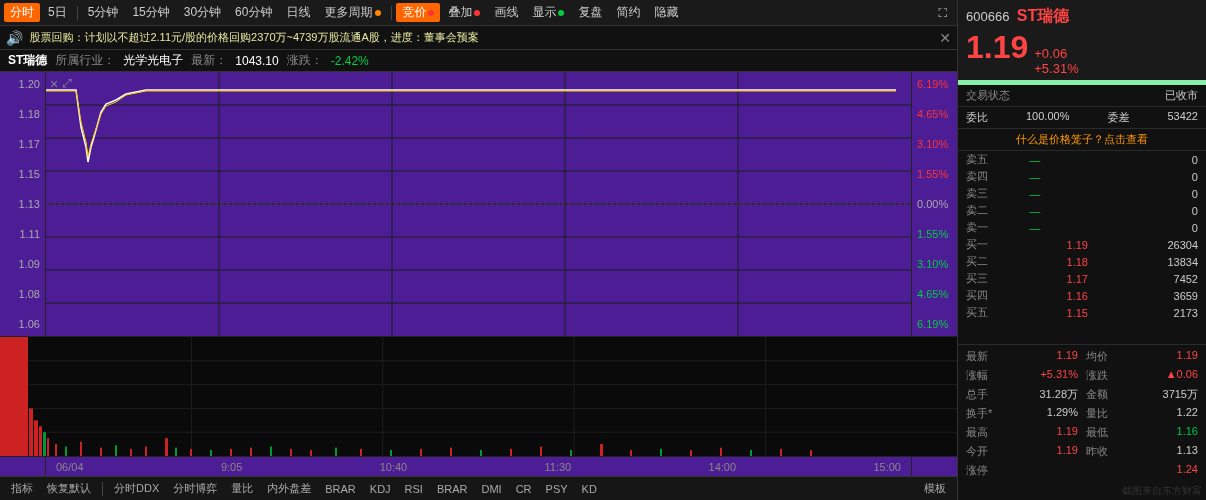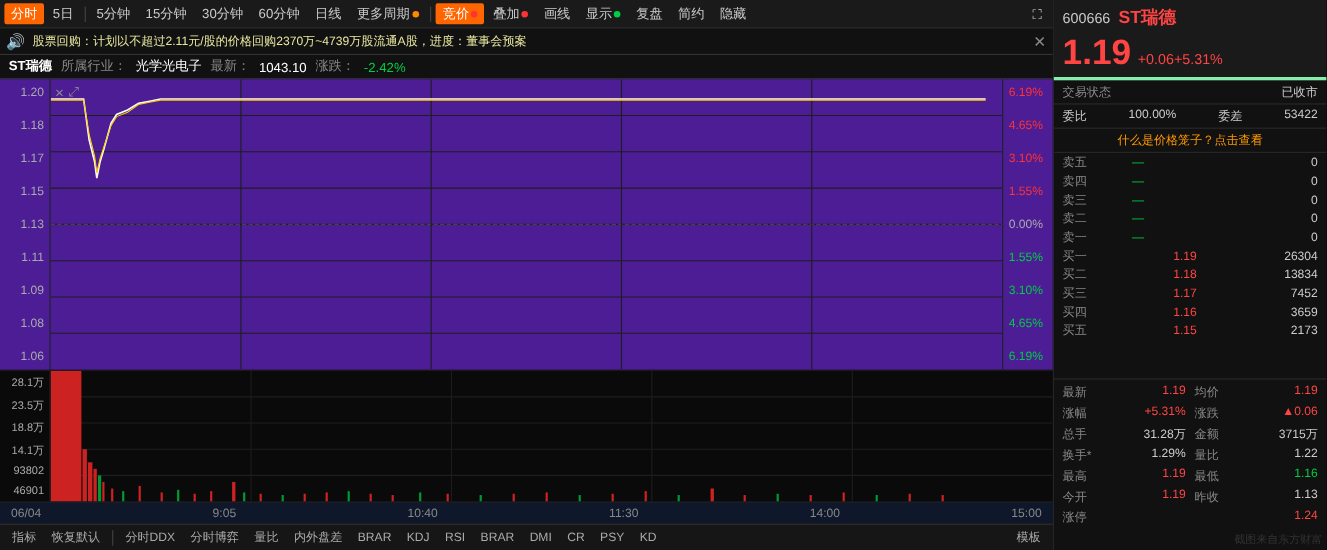--- a/index.html
+++ b/index.html
@@ -187,24 +187,24 @@
       display: flex;
       flex-direction: column;
       justify-content: space-between;
       padding: 4px 2px;
       border-left: 1px solid #222;
     }
 
     
     #x-axis {
       display: flex;
-      flex-direction: column;
+      flex-direction: row;
       height: 20px;
       border-top: 1px solid #222;
-      background: #0f172a;
+      background: #4c1d95;
     }
     #x-left { width: 46px; border-right: 1px solid #222; }
     #x-labels {
       flex: 1;
       display: flex;
       align-items: center;
       justify-content: space-between;
       padding: 0 10px;
     }
     .x-label { color: #888; font-size: 11px; }
@@ -232,39 +232,39 @@
     #right-panel {
       width: 248px;
       background: #111;
       display: flex;
       flex-direction: column;
     }
 
     #right-header {
       background: #1a1a1a;
       padding: 6px 8px 4px;
-      border-bottom: 3px solid #86efac;
+      border-bottom: 5px solid #86efac;
     }
     .stock-code { color: #ccc; font-size: 13px; }
     .stock-name { color: #fff; font-size: 16px; font-weight: bold; margin-left: 4px; }
     .stock-name.st { color: #ff4444; }
     .price-row {
       display: flex;
       align-items: baseline;
       gap: 6px;
       margin-top: 2px;
     }
     .main-price {
       color: #ff4444;
       font-size: 32px;
       font-weight: bold;
     }
     .price-changes {
       display: flex;
-      flex-direction: row;
+      flex-direction: column;
     }
     .price-change-abs { color: #ff4444; font-size: 13px; }
     .price-change-pct { color: #ff4444; font-size: 13px; }
 
     #trade-status {
       display: flex;
       justify-content: space-between;
       padding: 3px 8px;
       border-bottom: 1px solid #2a2a2a;
     }
@@ -507,28 +507,20 @@
       <div class="y-label-right">0.00%</div>
       <div class="y-label-right green">1.55%</div>
       <div class="y-label-right green">3.10%</div>
       <div class="y-label-right green">4.65%</div>
       <div class="y-label-right green">6.19%</div>
     </div>
   </div>
 
   <div id="volume-area">
 
-    <div id="vol-y-left">
-      <div class="vol-y-label">28.1万</div>
-      <div class="vol-y-label">23.5万</div>
-      <div class="vol-y-label">18.8万</div>
-      <div class="vol-y-label">14.1万</div>
-      <div class="vol-y-label">93802</div>
-      <div class="vol-y-label">46901</div>
-    </div>
 
     <div id="vol-chart">
       <svg xmlns="http://www.w3.org/2000/svg">
 
         <line stroke="#1e1e1e" stroke-width="1" x1="0%" y1="20%" x2="100%" y2="20%"></line>
         <line stroke="#1e1e1e" stroke-width="1" x1="0%" y1="40%" x2="100%" y2="40%"></line>
         <line stroke="#1e1e1e" stroke-width="1" x1="0%" y1="60%" x2="100%" y2="60%"></line>
         <line stroke="#1e1e1e" stroke-width="1" x1="0%" y1="80%" x2="100%" y2="80%"></line>
         <line stroke="#1e1e1e" stroke-width="1" x1="20%" y1="0%" x2="20%" y2="100%"></line>
         <line stroke="#1e1e1e" stroke-width="1" x1="40%" y1="0%" x2="40%" y2="100%"></line>

